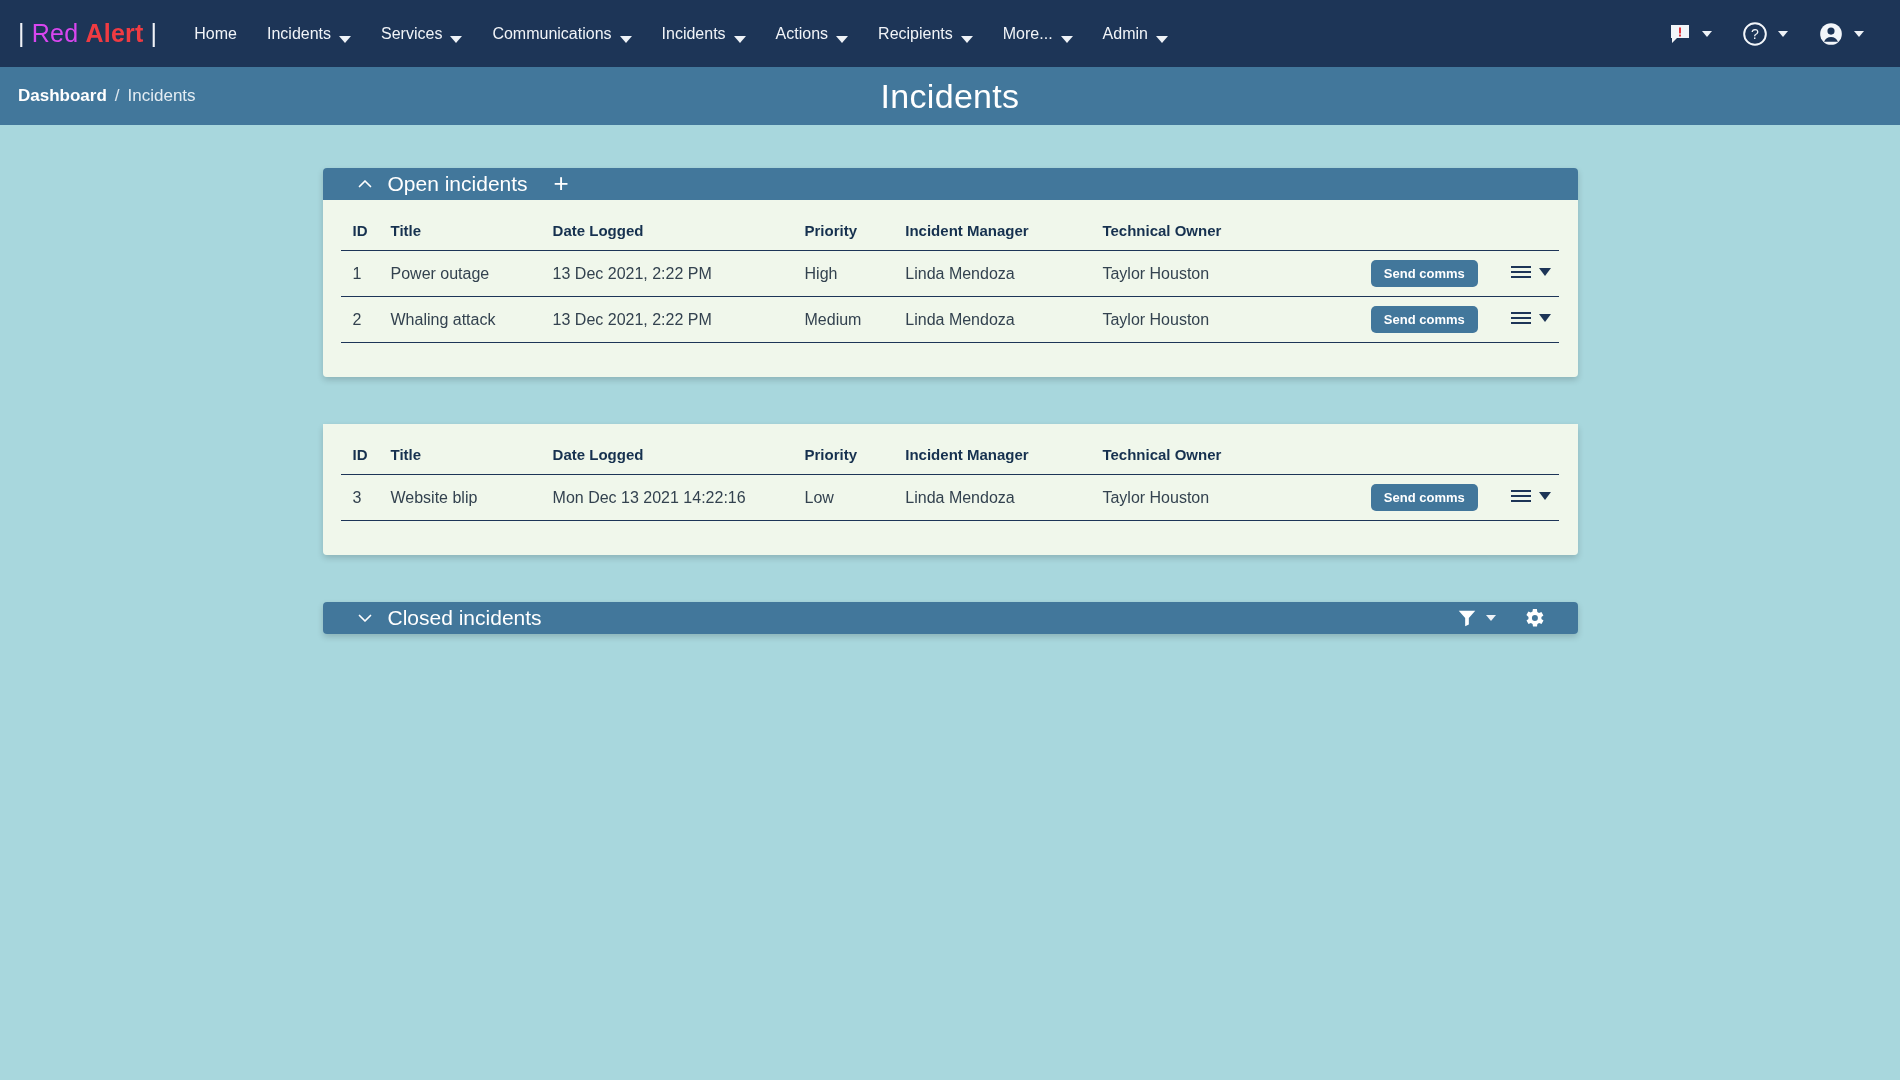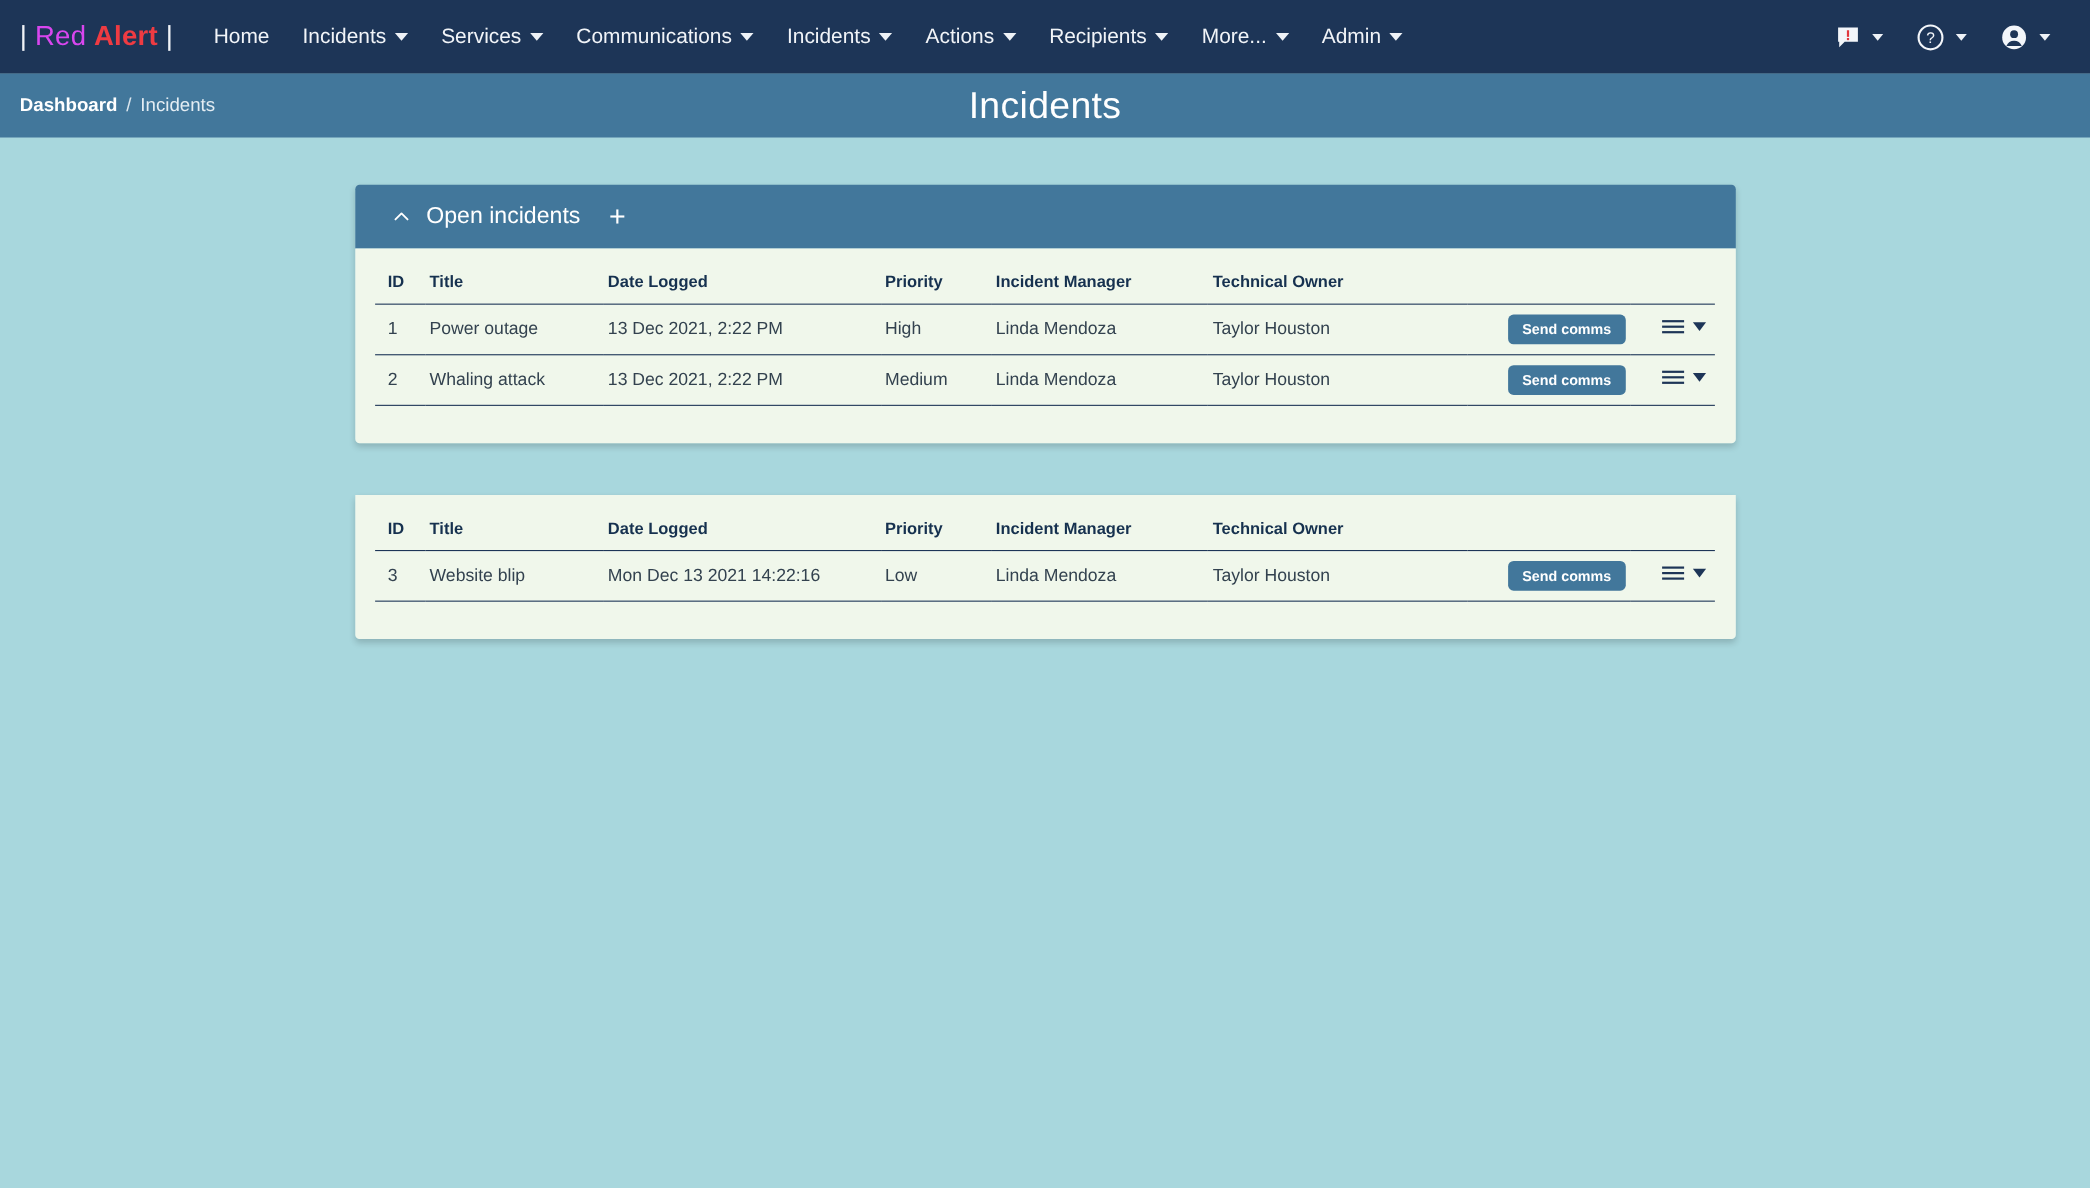--- a/index.html
+++ b/index.html
@@ -25,22 +25,22 @@
     color: #ffffff;
     margin-right: 22px;
     white-space: nowrap;
     letter-spacing: .2px;
   }
   .brand .bar { color: #f0f3f7; font-weight: 400; }
   .brand .red { color: #d946ef; }
   .brand .alert { color: #ef3b42; font-weight: 700; }
   .navlinks { display: flex; align-items: center; gap: 0; }
   .navitem {
-    display: flex; align-items: center; gap: 8px;
-    font-size: 19px;
+    display: flex; align-items: flex-end; gap: 8px;
+    font-size: 16px;
     color: #f1f4f8;
     padding: 6px 15px;
     cursor: pointer;
     white-space: nowrap;
   }
   .caret {
     width: 0; height: 0;
     border-left: 6px solid transparent;
     border-right: 6px solid transparent;
     border-top: 7px solid #eef2f7;
@@ -92,21 +92,21 @@
     padding-top: 43px;
   }
   .card {
     width: 1255px;
     margin: 0 auto 47px auto;
     box-shadow: 0 3px 6px rgba(0,0,0,.17);
     border-radius: 4px;
   }
   .card-head {
     background: #42779b;
-    height: 58px;
+    height: 32px;
     display: flex;
     align-items: center;
     padding: 0 32px 0 34px;
     border-radius: 4px 4px 0 0;
     color: #ffffff;
   }
   .card.collapsed .card-head { border-radius: 4px; }
   .chev {
     width: 16px; height: 16px;
     margin-right: 15px;
@@ -388,14 +388,35 @@
                 <i class="caret-dark"></i>
               </span>
             </td>
           </tr>
         </tbody>
       </table>
       <div class="tbl-spacer"></div>
     </div>
   </div>
 
+  <div class="card collapsed">
+    <div class="card-head">
+      <svg class="chev" viewBox="0 0 16 16">
+        <path d="M2.5 5.5L8 11l5.5-5.5" fill="none" stroke="#ffffff" stroke-width="1.7" stroke-linecap="round" stroke-linejoin="round"></path>
+      </svg>
+      <span class="card-title">Closed incidents</span>
+      <div class="head-actions">
+        <div class="head-icon-group">
+          <svg width="22" height="22" viewBox="0 0 24 24">
+            <path d="M3 4h18l-7 8v7l-4 2v-9z" fill="#ffffff"></path>
+          </svg>
+          <i class="caret small"></i>
+        </div>
+        <div class="head-icon-group">
+          <svg width="24" height="24" viewBox="0 0 24 24">
+            <path d="M19.4 13a7.6 7.6 0 0 0 0-2l2-1.6-2-3.4-2.4 1a7.6 7.6 0 0 0-1.7-1L14.9 3h-4l-.4 2.6c-.6.2-1.2.6-1.7 1l-2.4-1-2 3.4L6.5 11a7.6 7.6 0 0 0 0 2l-2 1.6 2 3.4 2.4-1c.5.4 1.1.8 1.7 1l.4 2.6h4l.4-2.6c.6-.2 1.2-.6 1.7-1l2.4 1 2-3.4zM12.9 15a3 3 0 1 1 0-6 3 3 0 0 1 0 6z" fill="#ffffff"></path>
+          </svg>
+        </div>
+      </div>
+    </div>
+  </div>
 
 </div>
 
 </body></html>

